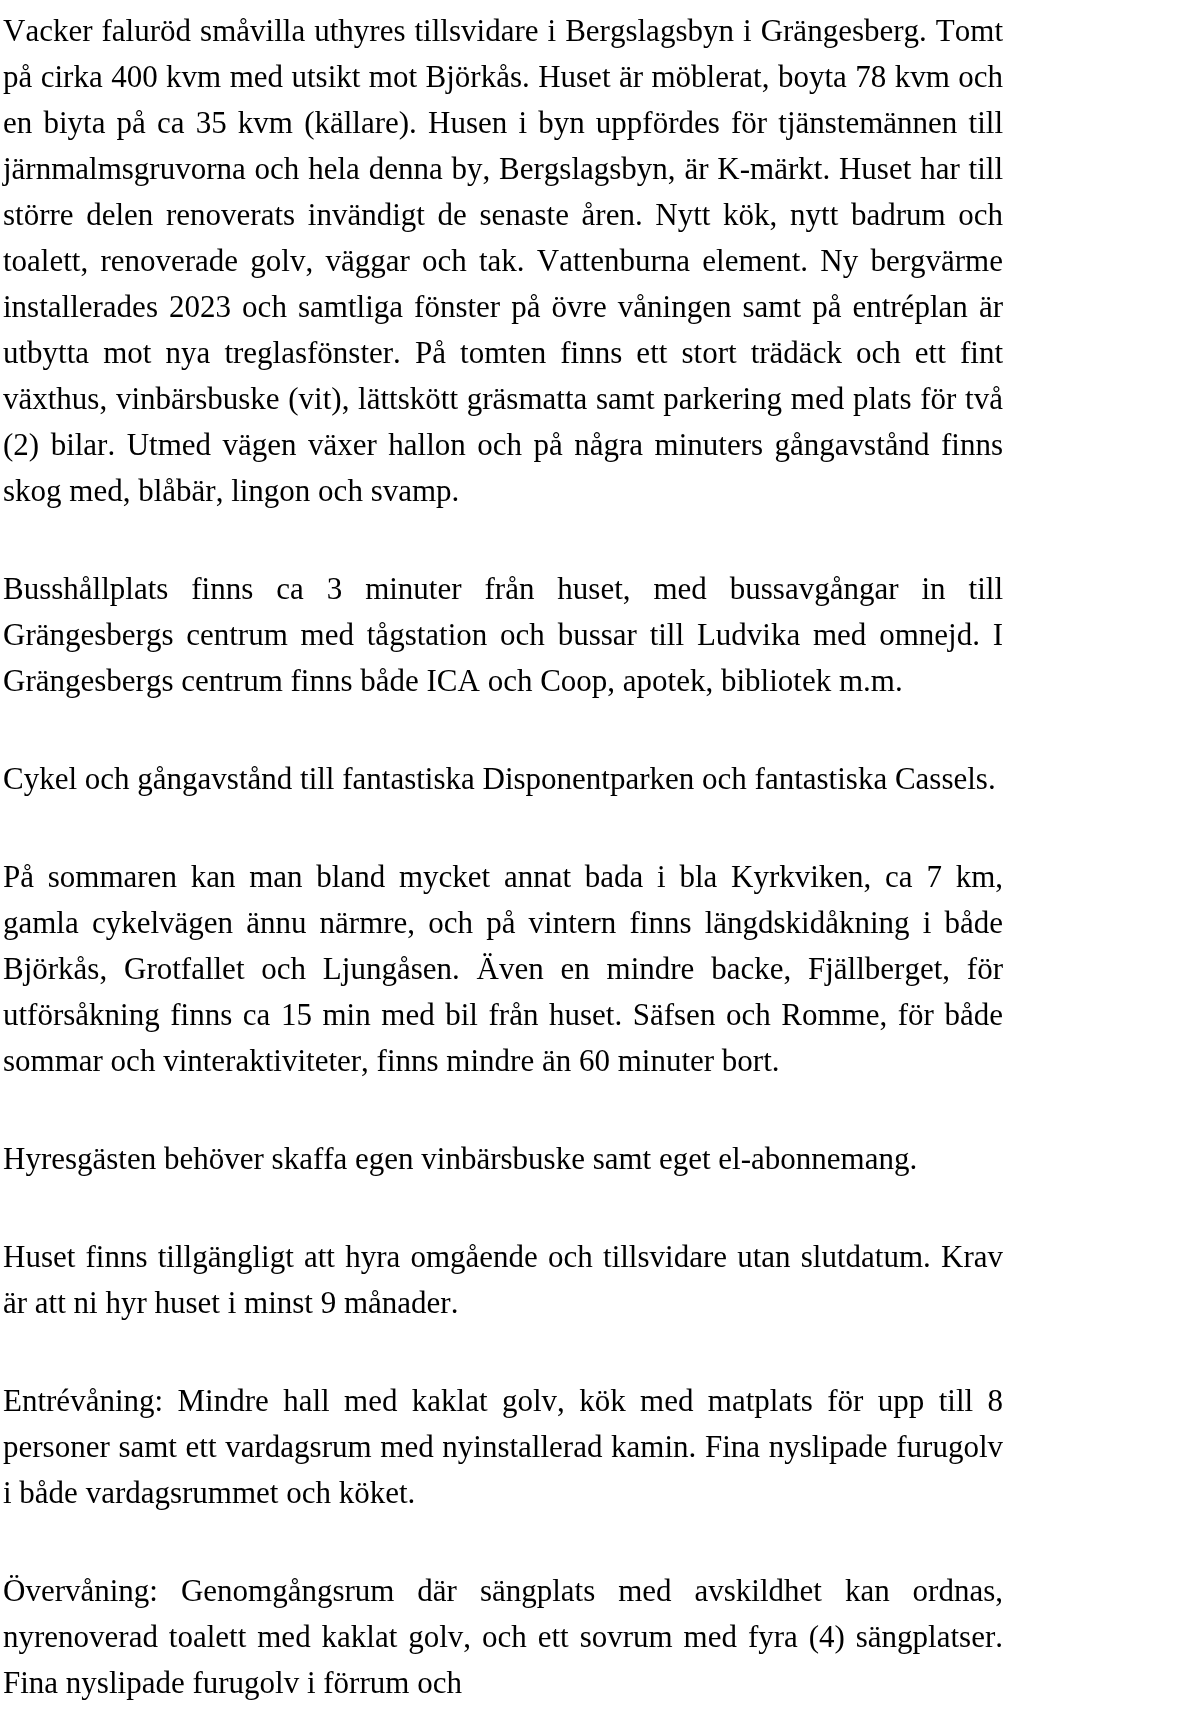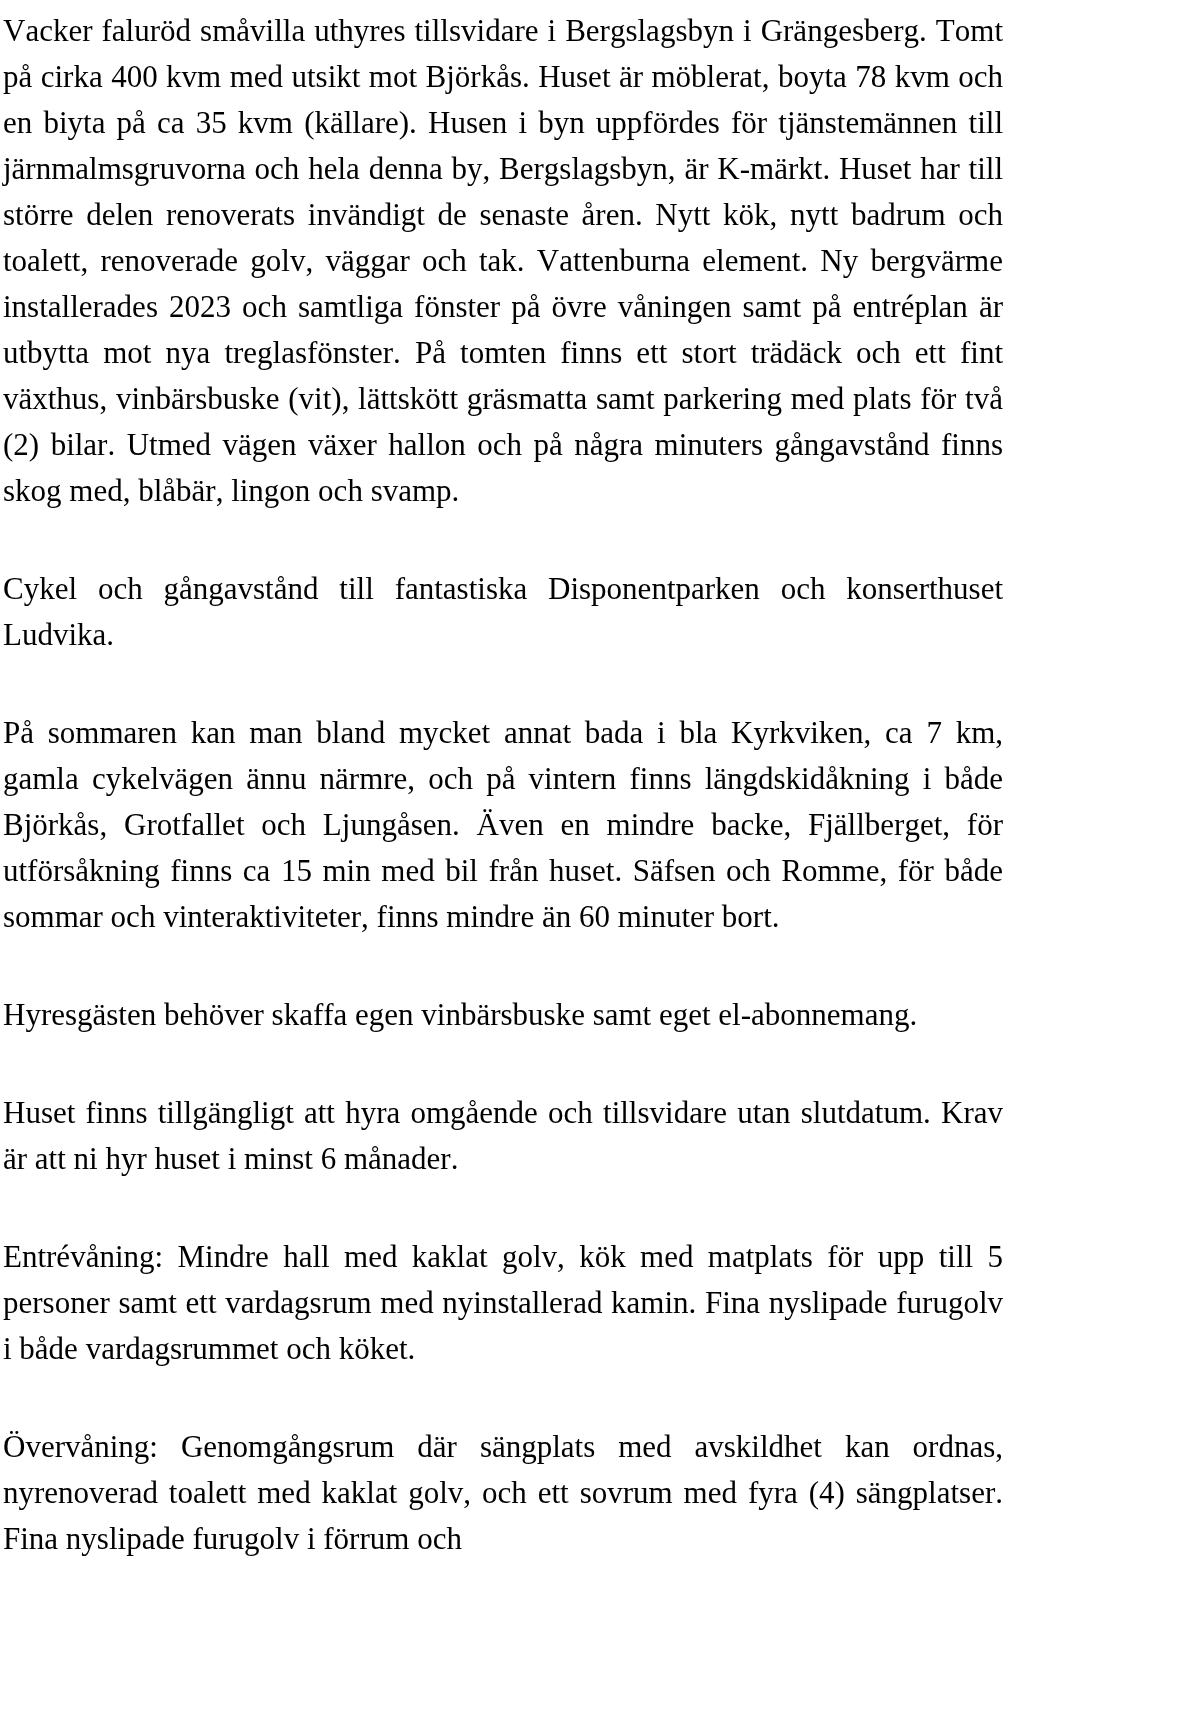--- a/index.html
+++ b/index.html
@@ -33,19 +33,20 @@
   }
   .doc-page p:last-child {
     margin-bottom: 10px;
   }
 </style>
 </head>
 <body>
 
 <main class="doc-page">
   <p>Vacker faluröd småvilla uthyres tillsvidare i Bergslagsbyn i Grängesberg. Tomt på cirka 400 kvm med utsikt mot Björkås. Huset är möblerat, boyta 78 kvm och en biyta på ca 35 kvm (källare). Husen i byn uppfördes för tjänstemännen till järnmalmsgruvorna och hela denna by, Bergslagsbyn, är K-märkt. Huset har till större delen renoverats invändigt de senaste åren. Nytt kök, nytt badrum och toalett, renoverade golv, väggar och tak. Vattenburna element. Ny bergvärme installerades 2023 och samtliga fönster på övre våningen samt på entréplan är utbytta mot nya treglasfönster. På tomten finns ett stort trädäck och ett fint växthus, vinbärsbuske (vit), lättskött gräsmatta samt parkering med plats för två (2) bilar. Utmed vägen växer hallon och på några minuters gångavstånd finns skog med, blåbär, lingon och svamp.</p>
-  <p>Cykel och gångavstånd till fantastiska Disponentparken och konserthuset Ludvika.</p>
+  <p>Busshållplats finns ca 3 minuter från huset, med bussavgångar in till Grängesbergs centrum med tågstation och bussar till Ludvika med omnejd. I Grängesbergs centrum finns både ICA och Coop, apotek, bibliotek m.m.</p>
+  <p>Cykel och gångavstånd till fantastiska Disponentparken och fantastiska Cassels.</p>
   <p>På sommaren kan man bland mycket annat bada i bla Kyrkviken, ca 7 km, gamla cykelvägen ännu närmre, och på vintern finns längdskidåkning i både Björkås, Grotfallet och Ljungåsen. Även en mindre backe, Fjällberget, för utförsåkning finns ca 15 min med bil från huset. Säfsen och Romme, för både sommar och vinteraktiviteter, finns mindre än 60 minuter bort.</p>
   <p>Hyresgästen behöver skaffa egen vinbärsbuske samt eget el-abonnemang.</p>
-  <p>Huset finns tillgängligt att hyra omgående och tillsvidare utan slutdatum. Krav är att ni hyr huset i minst 6 månader.</p>
-  <p>Entrévåning: Mindre hall med kaklat golv, kök med matplats för upp till 5 personer samt ett vardagsrum med nyinstallerad kamin. Fina nyslipade furugolv i både vardagsrummet och köket.</p>
+  <p>Huset finns tillgängligt att hyra omgående och tillsvidare utan slutdatum. Krav är att ni hyr huset i minst 9 månader.</p>
+  <p>Entrévåning: Mindre hall med kaklat golv, kök med matplats för upp till 8 personer samt ett vardagsrum med nyinstallerad kamin. Fina nyslipade furugolv i både vardagsrummet och köket.</p>
   <p>Övervåning: Genomgångsrum där sängplats med avskildhet kan ordnas, nyrenoverad toalett med kaklat golv, och ett sovrum med fyra (4) sängplatser. Fina nyslipade furugolv i förrum och</p>
 </main>
 
 </body></html>

